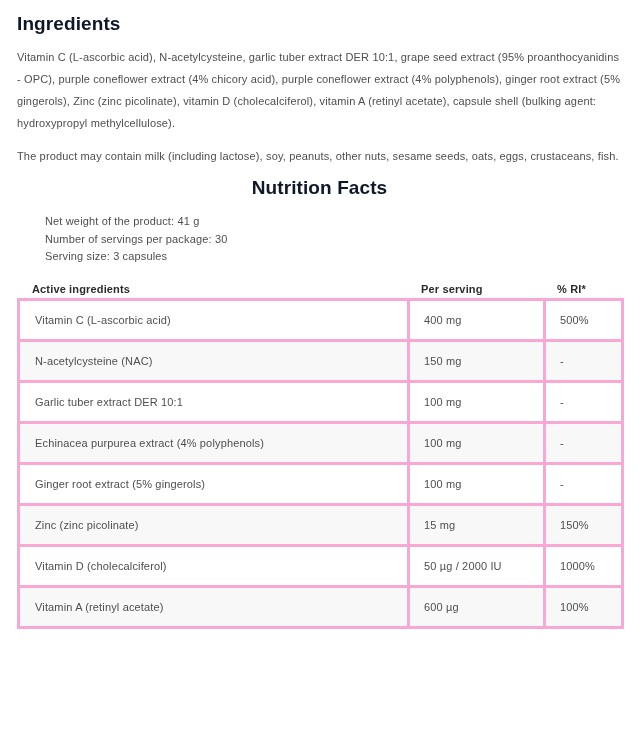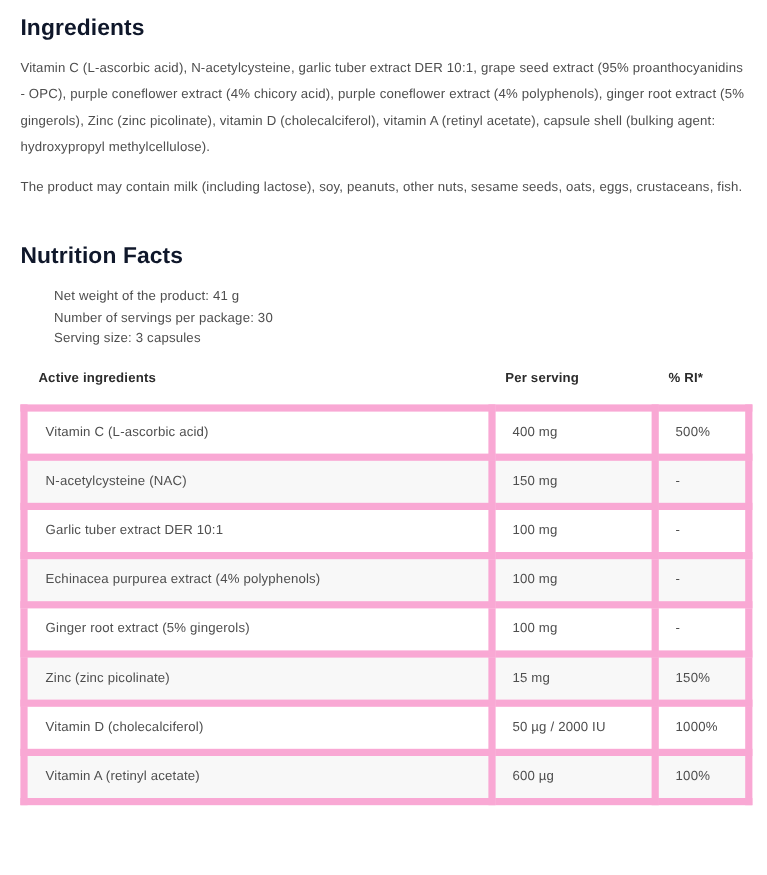--- a/index.html
+++ b/index.html
@@ -23,51 +23,51 @@
   }
   .body-text {
     font-size: 11px;
     line-height: 22px;
     color: #4e4e4e;
     letter-spacing: 0.15px;
     max-width: 606px;
   }
   .ingredients-text { margin-top: 9px; }
   .allergen-text { margin-top: 11px; }
-  .nutrition-title { margin-top: 34px; }
+  .nutrition-title { margin-top: 8px; text-align: center; }
   .meta-block { margin-top: 12px; margin-left: 28px; }
   .meta-line {
     font-size: 11px;
     line-height: 17.5px;
     color: #4e4e4e;
     letter-spacing: 0.15px;
   }
   
   .table-head {
     display: flex;
     margin-top: 17px;
-    padding-bottom: 16px;
+    padding-bottom: 3px;
   }
   .table-head .hcell {
     font-size: 11px;
     font-weight: 700;
     color: #2b2b2b;
     letter-spacing: 0.15px;
     padding-left: 15px;
   }
   .hcell.c1 { width: 390px; }
   .hcell.c2 { width: 136px; padding-left: 14px; }
   .hcell.c3 { width: 78px;  padding-left: 14px; }
   table.nutrition-table {
     width: 604px;
     border-collapse: collapse;
     table-layout: fixed;
   }
   .nutrition-table td {
-    border: 6px solid #f9a8d4;
+    border: 3px solid #f9a8d4;
     height: 41px;
     font-size: 11px;
     color: #4e4e4e;
     letter-spacing: 0.15px;
     padding-left: 14px;
     vertical-align: middle;
     background: #ffffff;
   }
   .nutrition-table td.col1 { padding-left: 15px; }
   .nutrition-table tr:nth-child(even) td { background: #f8f8f8; }

